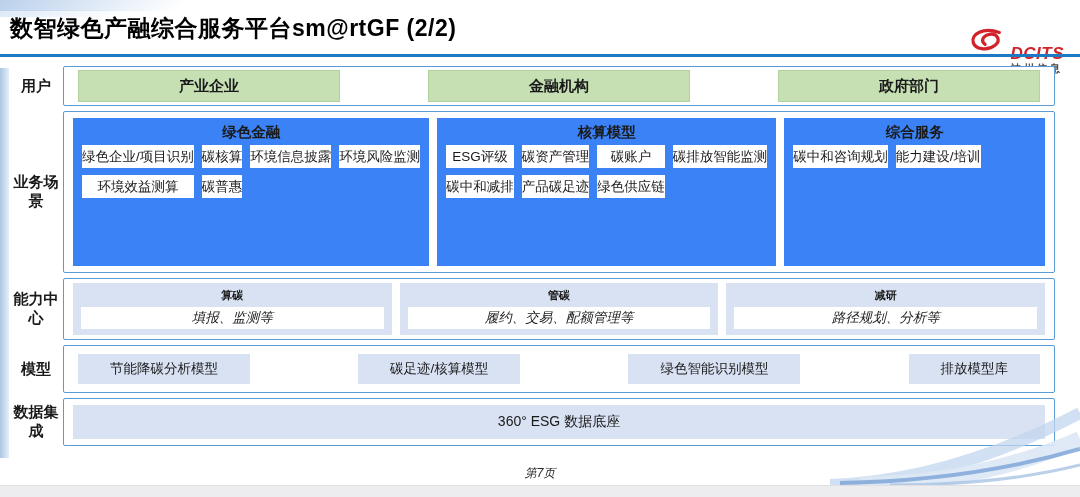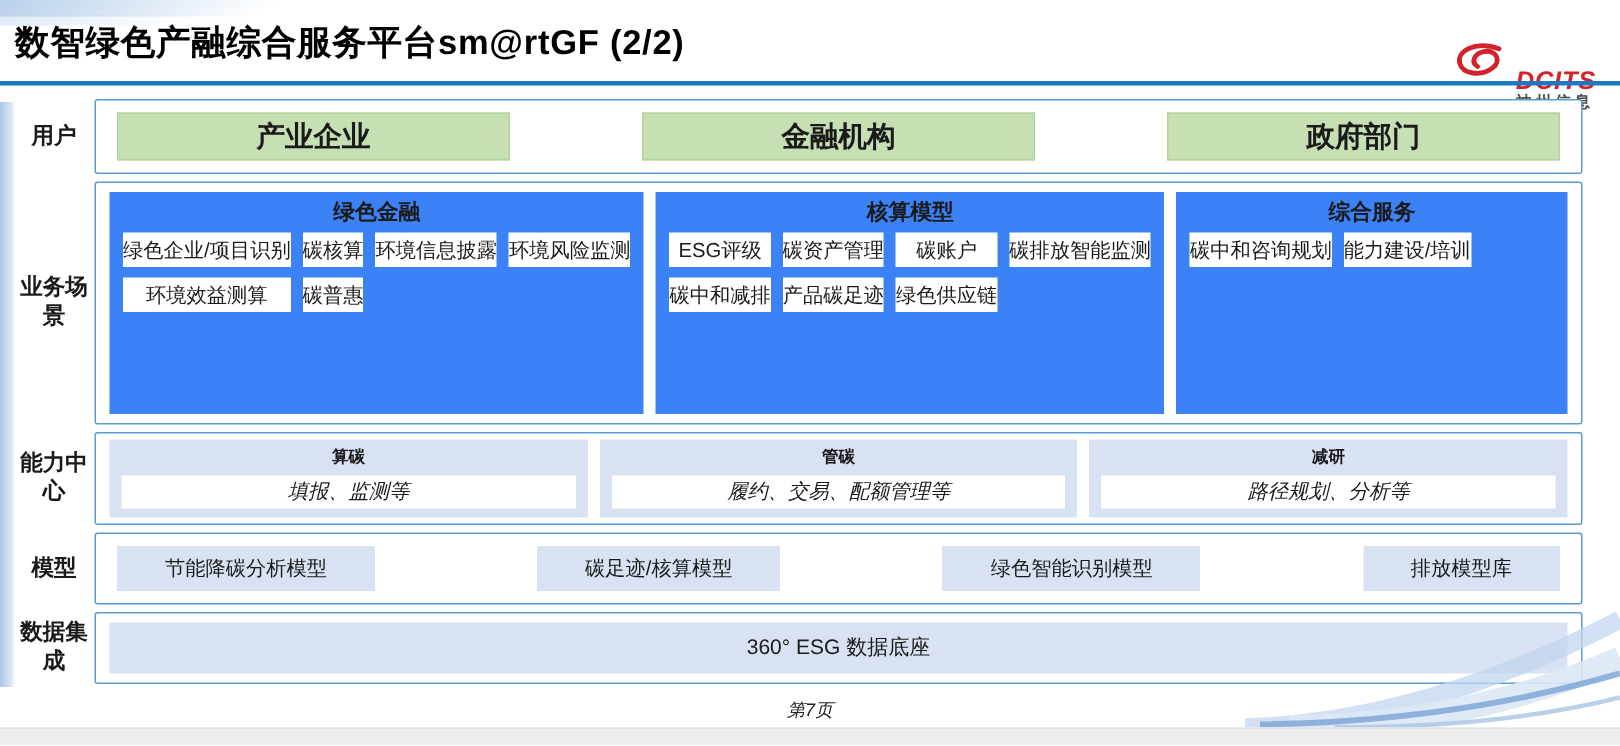--- a/index.html
+++ b/index.html
@@ -39,21 +39,21 @@
     text-align:center; font-weight:bold; font-size:15px; line-height:1.25; padding:0 2px;
   }
   .row-box {
     flex:1; border:1.5px solid #5b9bd5; border-radius:2px; background:#fff;
   }
   
   .users-box { display:flex; align-items:center; justify-content:space-between; padding:0 14px; }
   .green-btn {
     width:262px; height:32px; background:#c6e0b4; border:1px solid #b2d29e;
     display:flex; align-items:center; justify-content:center;
-    font-size:19px; font-weight:bold;
+    font-size:15px; font-weight:bold;
   }
   
   .panels { display:flex; gap:8px; padding:6px 9px; height:100%; }
   .panel { flex:1; background:#3b82f6; padding:3px 9px 7px; display:flex; flex-direction:column; }
   .panel-title { text-align:center; font-weight:bold; font-size:14.5px; height:22px; line-height:22px; flex:0 0 22px; }
   .panel-grid { display:grid; grid-template-columns:1fr 1fr 1fr 1fr; gap:7px 8px; align-content:start; margin-top:2px; }
   .item {
     background:#fff; height:23px; display:flex; align-items:center; justify-content:center;
     font-size:13.5px; white-space:nowrap;
   }
@@ -104,21 +104,21 @@
     </div>
   </div>
 
   <div class="title-rule"></div>
 
   <div class="content">
     <div class="left-strip"></div>
 
     <div class="rows">
 
-      <div class="row" style="height:50px">
+      <div class="row" style="height:40px">
         <div class="row-label">用户</div>
         <div class="row-box users-box">
           <div class="green-btn">产业企业</div>
           <div class="green-btn">金融机构</div>
           <div class="green-btn">政府部门</div>
         </div>
       </div>
 
       <div class="row" style="height:162px">
         <div class="row-label">业务场景</div>

